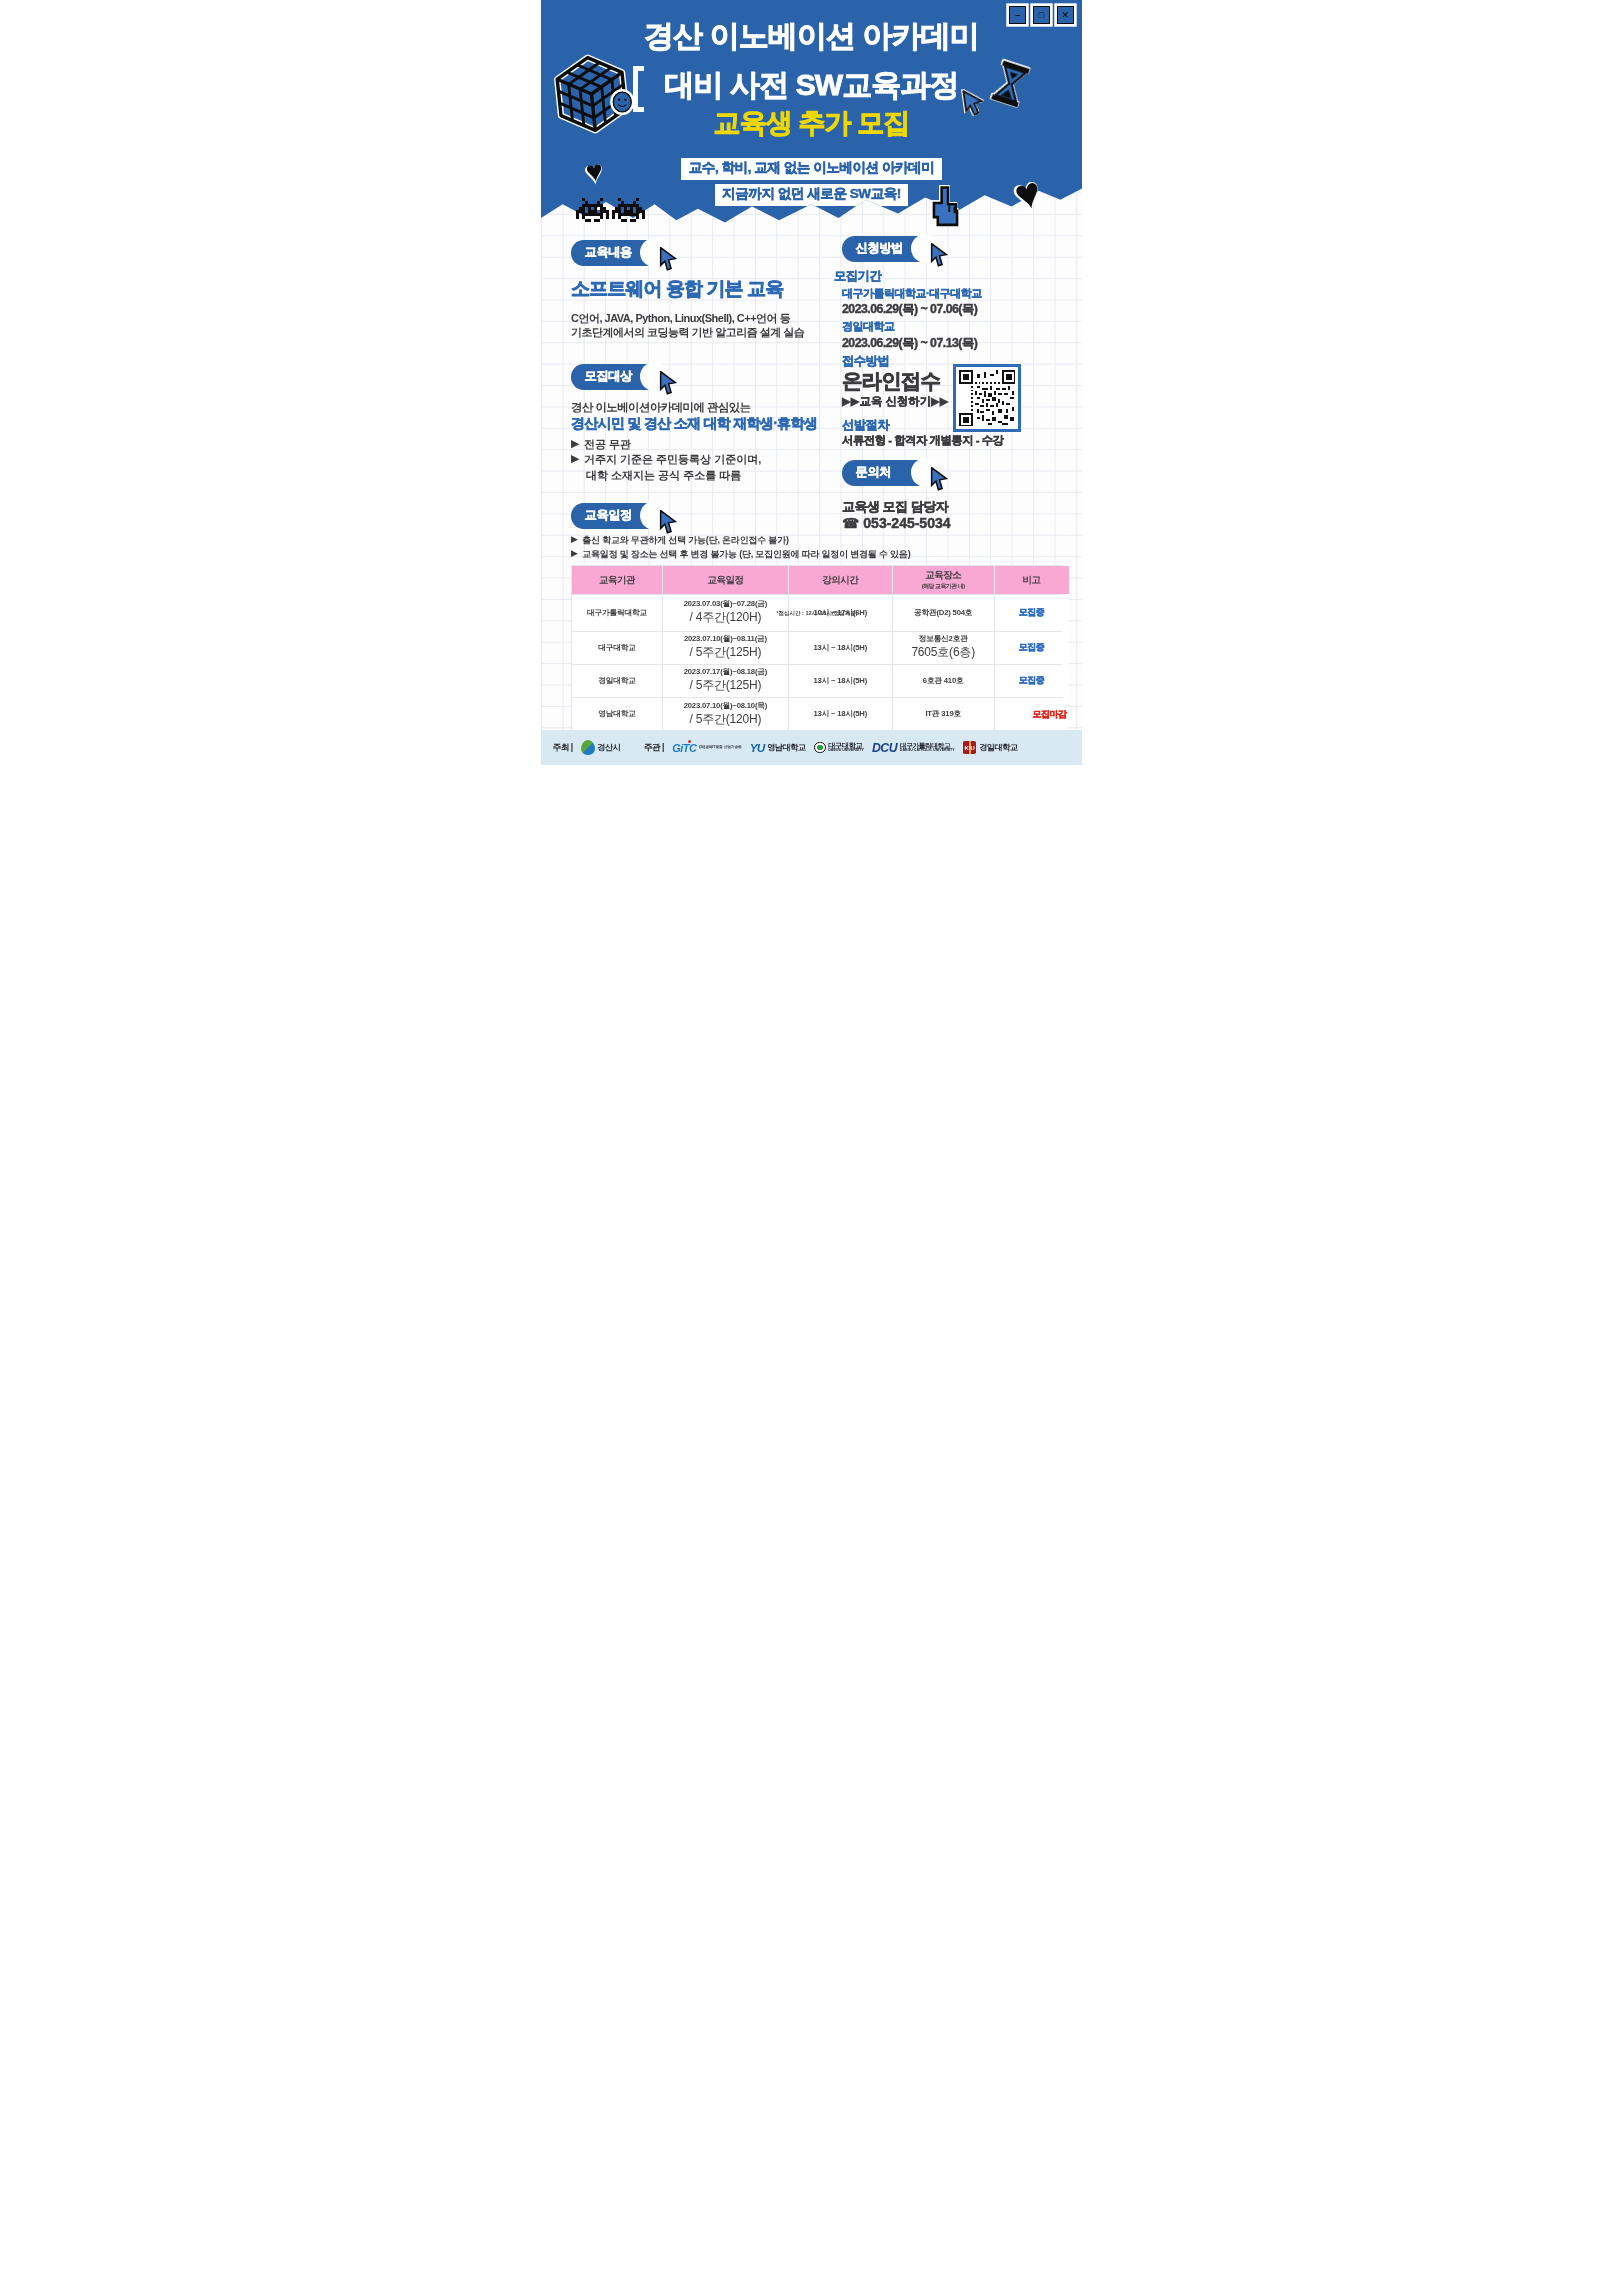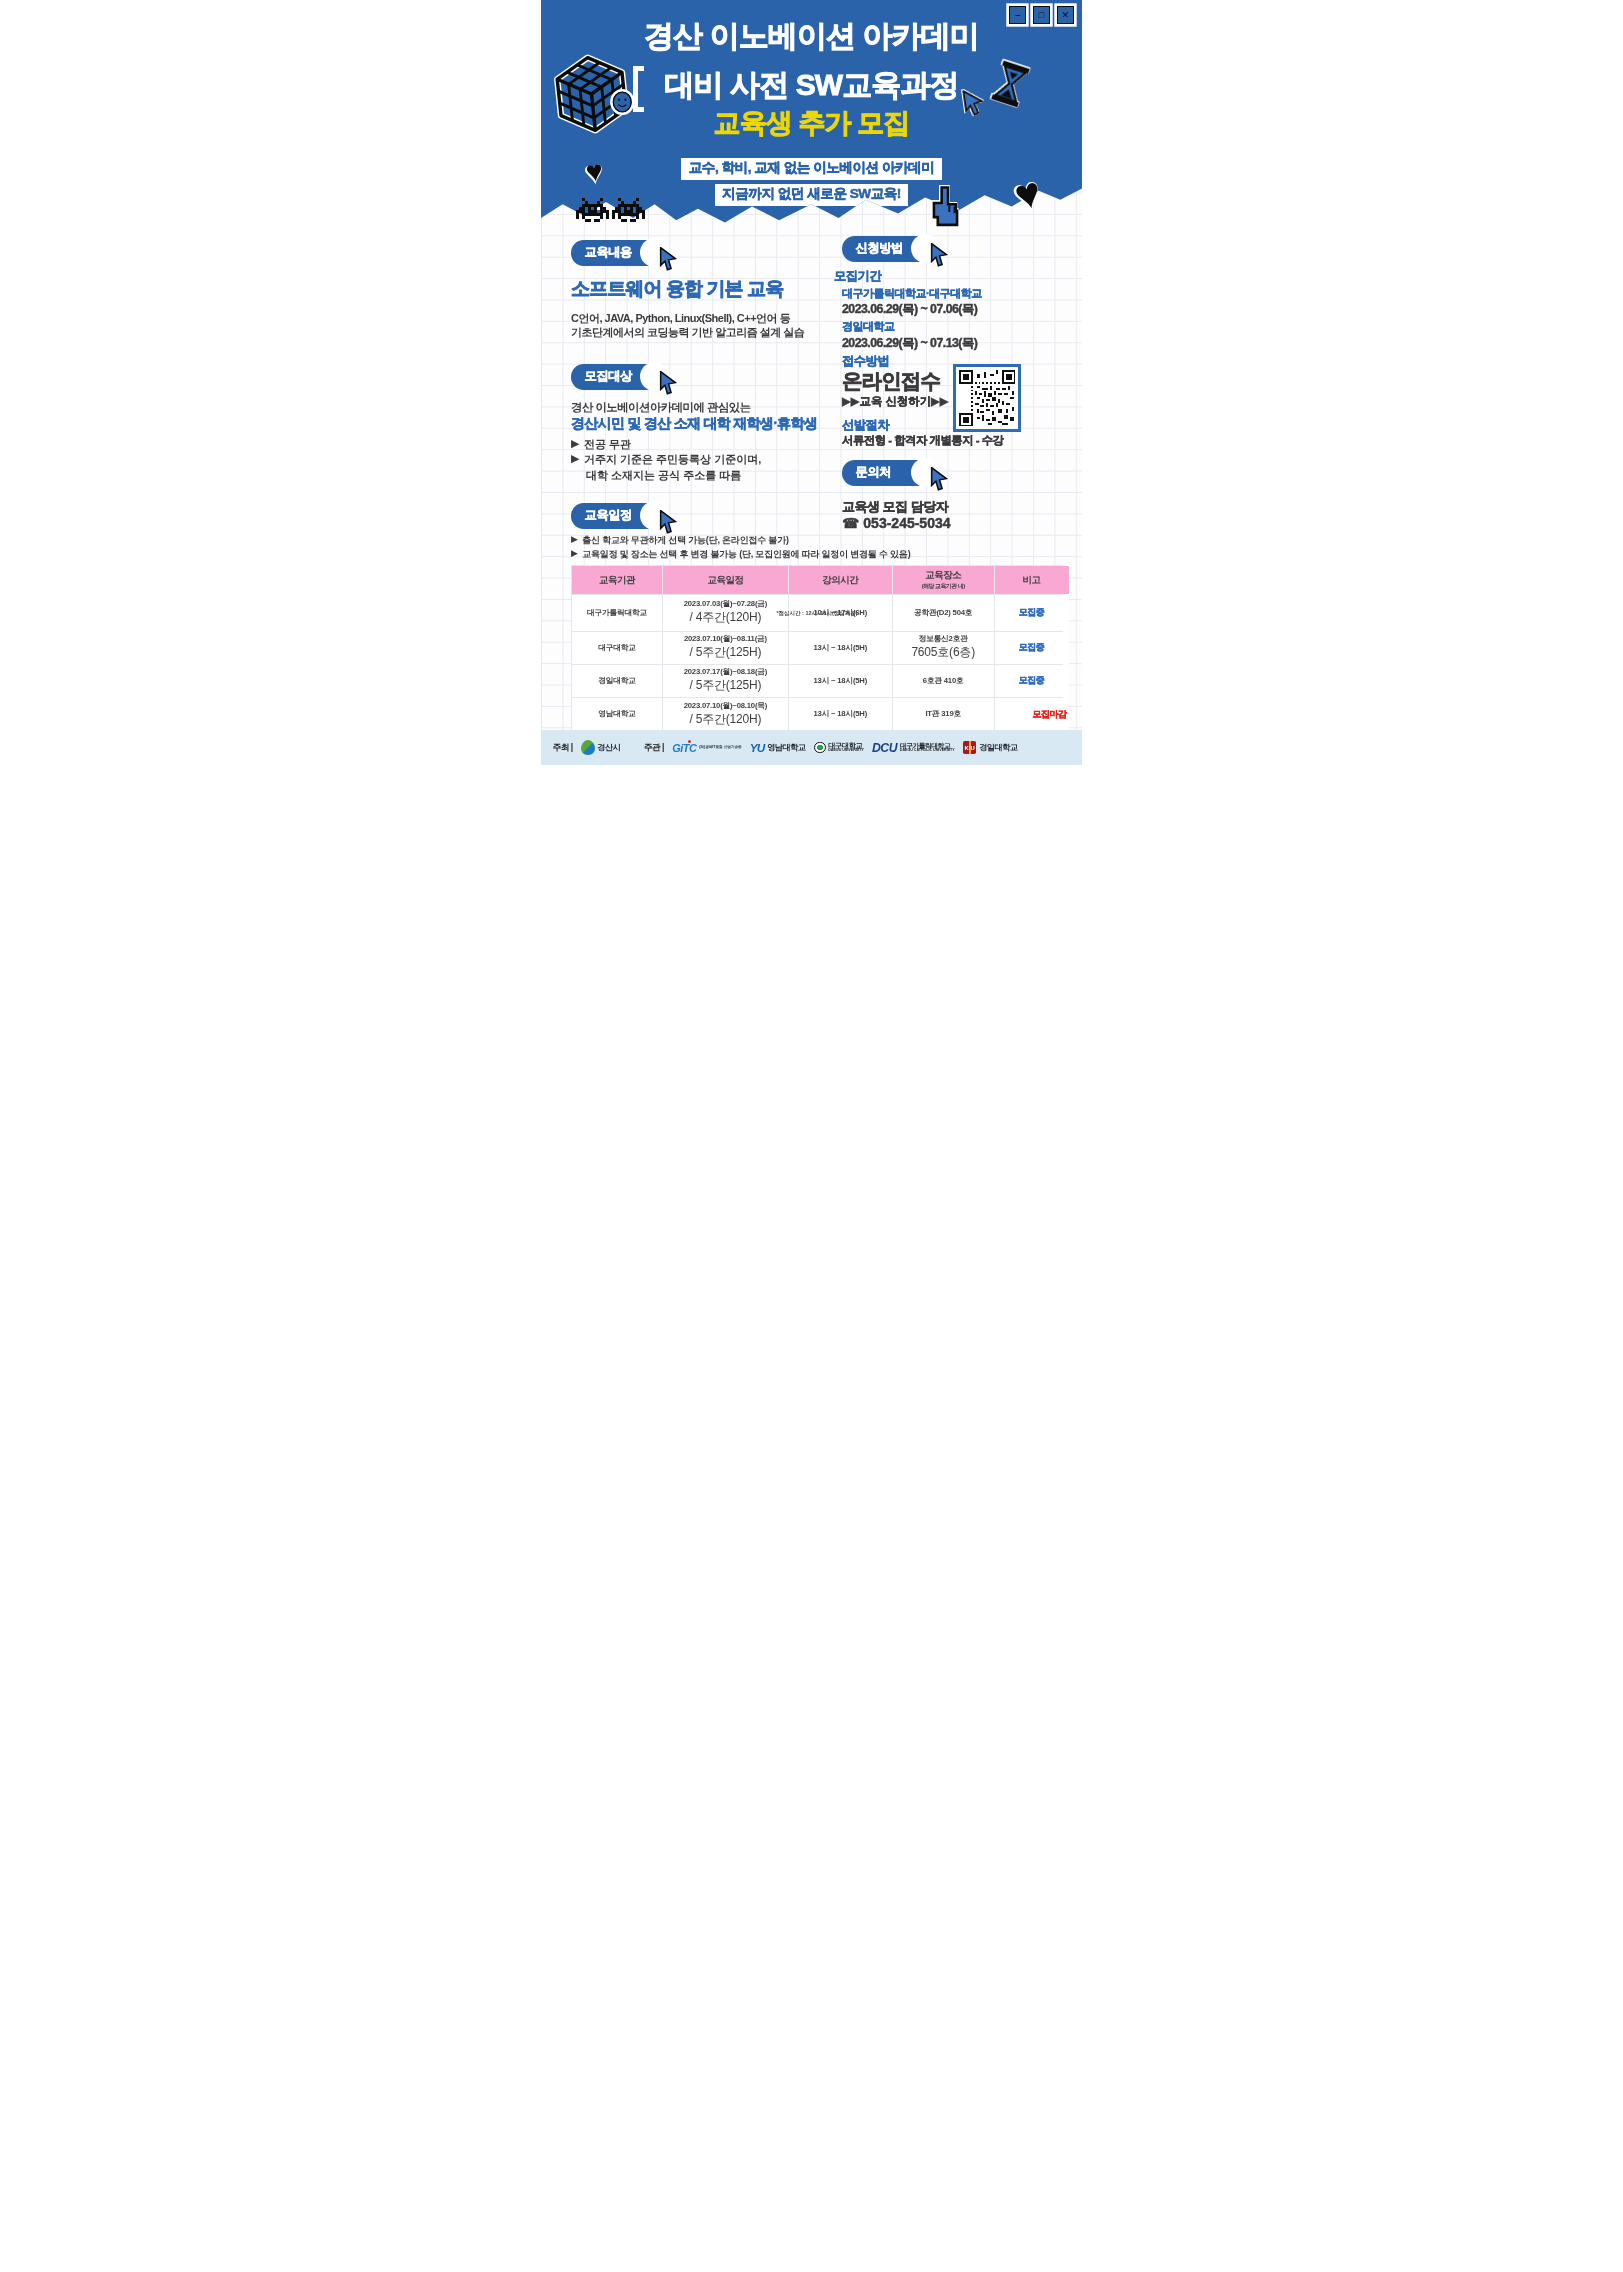--- a/index.html
+++ b/index.html
@@ -15,21 +15,21 @@
   
   .header { position:absolute; left:0; top:0; width:541px; height:227px; background:#2b63ab;
     clip-path:polygon(0 0,100% 0,100% 83%,96% 88%,92% 84%,87% 91%,82% 86%,77% 93%,71% 87%,66% 94%,60% 88%,55% 96%,50% 90%,44% 97%,39% 91%,34% 98%,29% 92%,25% 97%,21% 90%,17% 96%,12% 89%,8% 95%,4% 90%,0 96%); }
   .win-controls { position:absolute; top:6.4px; right:8.2px; display:flex; gap:6.4px; z-index:6; }
   .winbtn { width:17.3px; height:17.3px; background:#2b63ab; border:1.8px solid #0d0d0d; box-shadow:0 0 0 2.7px #ffffff;
     color:#0d0d0d; font-weight:700; font-size:9px; display:flex; align-items:center; justify-content:center; cursor:pointer; }
   .t1,.t2 { position:absolute; left:0; width:100%; text-align:center; color:#ffffff; font-weight:700;
     letter-spacing:-0.9px; -webkit-text-stroke:0.9px #ffffff; }
   .t1 { top:15.5px; font-size:30px; }
   .t2 { top:65px; font-size:30px; }
-  .t3 { position:absolute; left:0; top:105px; width:100%; text-align:center; color:#7dd3fc; font-weight:700;
+  .t3 { position:absolute; left:0; top:105px; width:100%; text-align:center; color:#bef264; font-weight:700;
     font-size:27px; letter-spacing:-0.9px; -webkit-text-stroke:0.9px #eed600; }
   .sub { position:absolute; left:0; width:100%; text-align:center; }
   .sub1 { top:158px; } .sub2 { top:184px; }
   .chip { display:inline-block; background:#ffffff; color:#2b63ab; font-weight:700; font-size:13.6px;
     letter-spacing:-0.5px; padding:1.4px 7.3px 2.3px 7.3px; -webkit-text-stroke:0.5px #2b63ab; }
 
   
   .deco { position:absolute; pointer-events:none; }
   .cube { left:0.9px; top:54px; width:99px; height:80px; transform:rotate(-6deg); }
   .smiley { left:69px; top:89px; width:24.5px; height:26px; }

